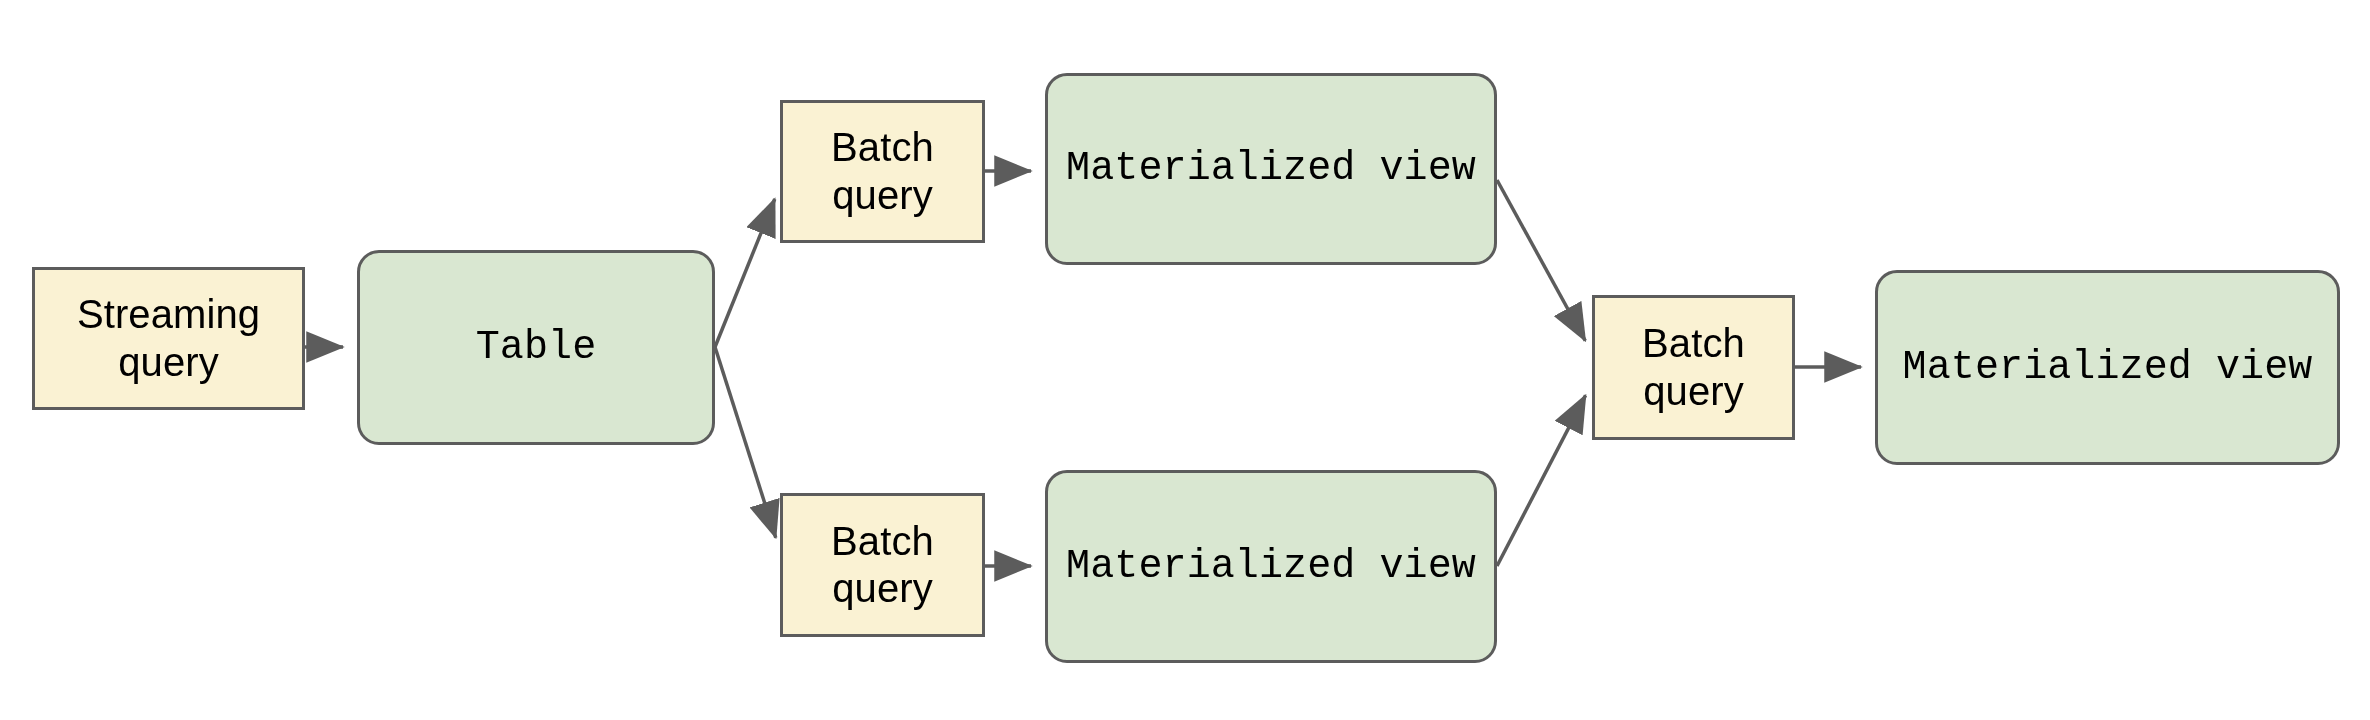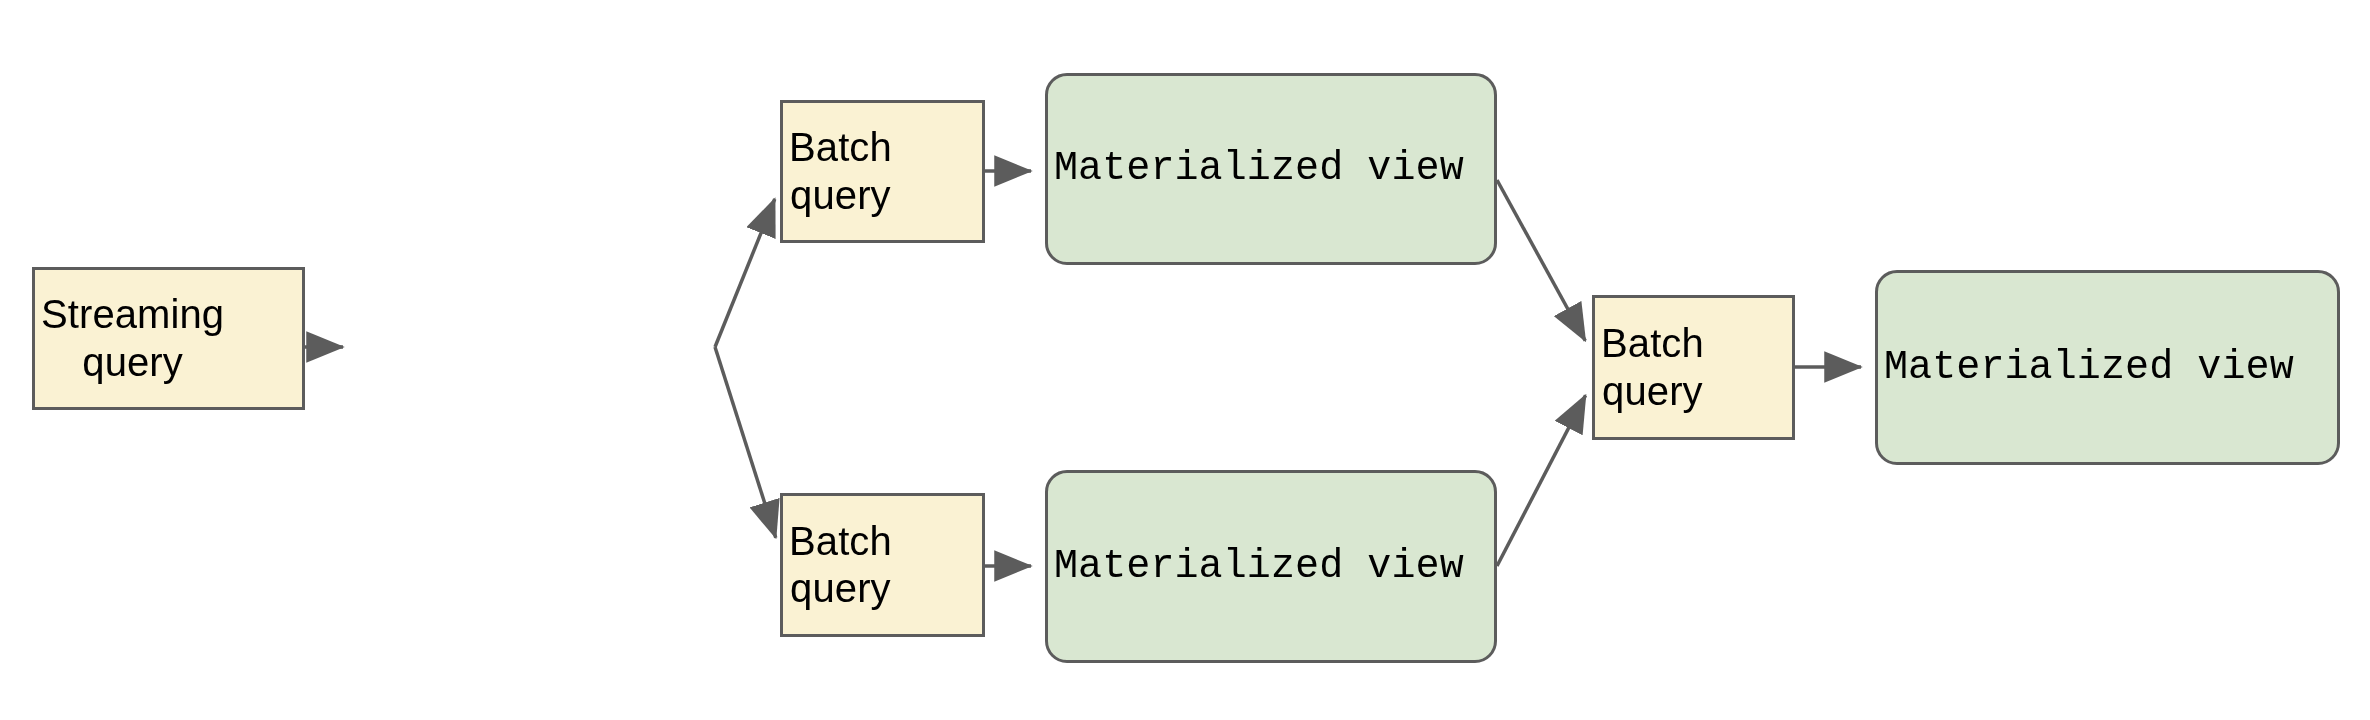--- a/index.html
+++ b/index.html
@@ -26,20 +26,21 @@
     top: 0;
     width: 2370px;
     height: 720px;
     pointer-events: none;
   }
   .node {
     position: absolute;
     box-sizing: border-box;
     display: flex;
     align-items: center;
+    justify-content: center;
     text-align: center;
     border: 3px solid #5c5c5c;
     color: #000000;
     font-size: 40px;
     line-height: 1.18;
     letter-spacing: 0.1px;
     -webkit-font-smoothing: antialiased;
   }
   .node-label {
     display: block;
@@ -77,20 +78,23 @@
         <line x1="1497" y1="566" x2="1585.5496147029567" y2="395.42547904588343" stroke="#5c5c5c" stroke-width="3.5" marker-end="url(#arrowhead)"></line>
         <line x1="1795" y1="367" x2="1861" y2="367" stroke="#5c5c5c" stroke-width="3.5" marker-end="url(#arrowhead)"></line>
       </g>
   </svg>
 
   <div class="node process" style="left: 32px; top: 267px; width: 273px; height: 143px; border-color: rgb(92, 92, 92); color: rgb(0, 0, 0); background: rgb(250, 242, 211); border-radius: 0px;">
     <span class="node-label">Streaming
 query</span>
   </div>
 
+  <div class="node store" style="left: 357px; top: 250px; width: 358px; height: 195px; border-color: rgb(92, 92, 92); color: rgb(0, 0, 0); background: rgb(217, 231, 209); border-radius: 22px;">
+    <span class="node-label">Table</span>
+  </div>
 
   <div class="node process" style="left: 780px; top: 100px; width: 205px; height: 143px; border-color: rgb(92, 92, 92); color: rgb(0, 0, 0); background: rgb(250, 242, 211); border-radius: 0px;">
     <span class="node-label">Batch
 query</span>
   </div>
 
   <div class="node store" style="left: 1045px; top: 73px; width: 452px; height: 192px; border-color: rgb(92, 92, 92); color: rgb(0, 0, 0); background: rgb(217, 231, 209); border-radius: 22px;">
     <span class="node-label">Materialized view</span>
   </div>
 

